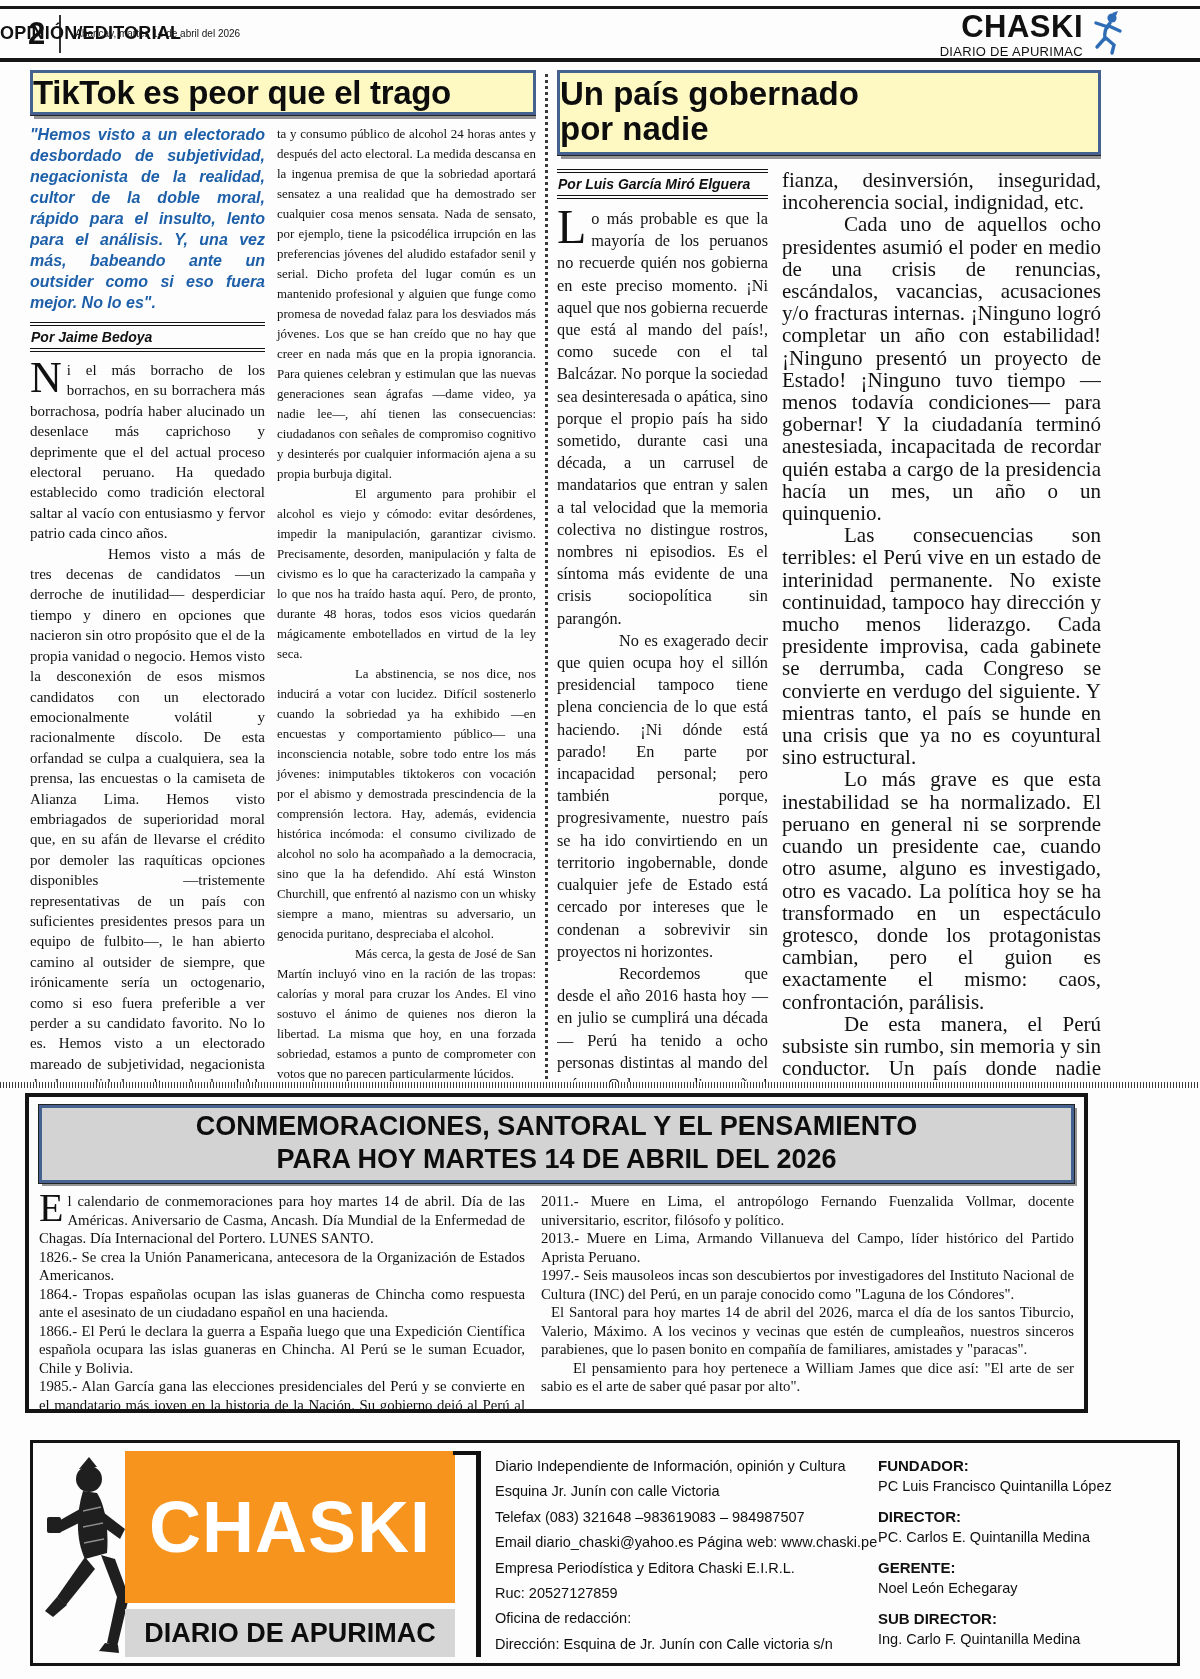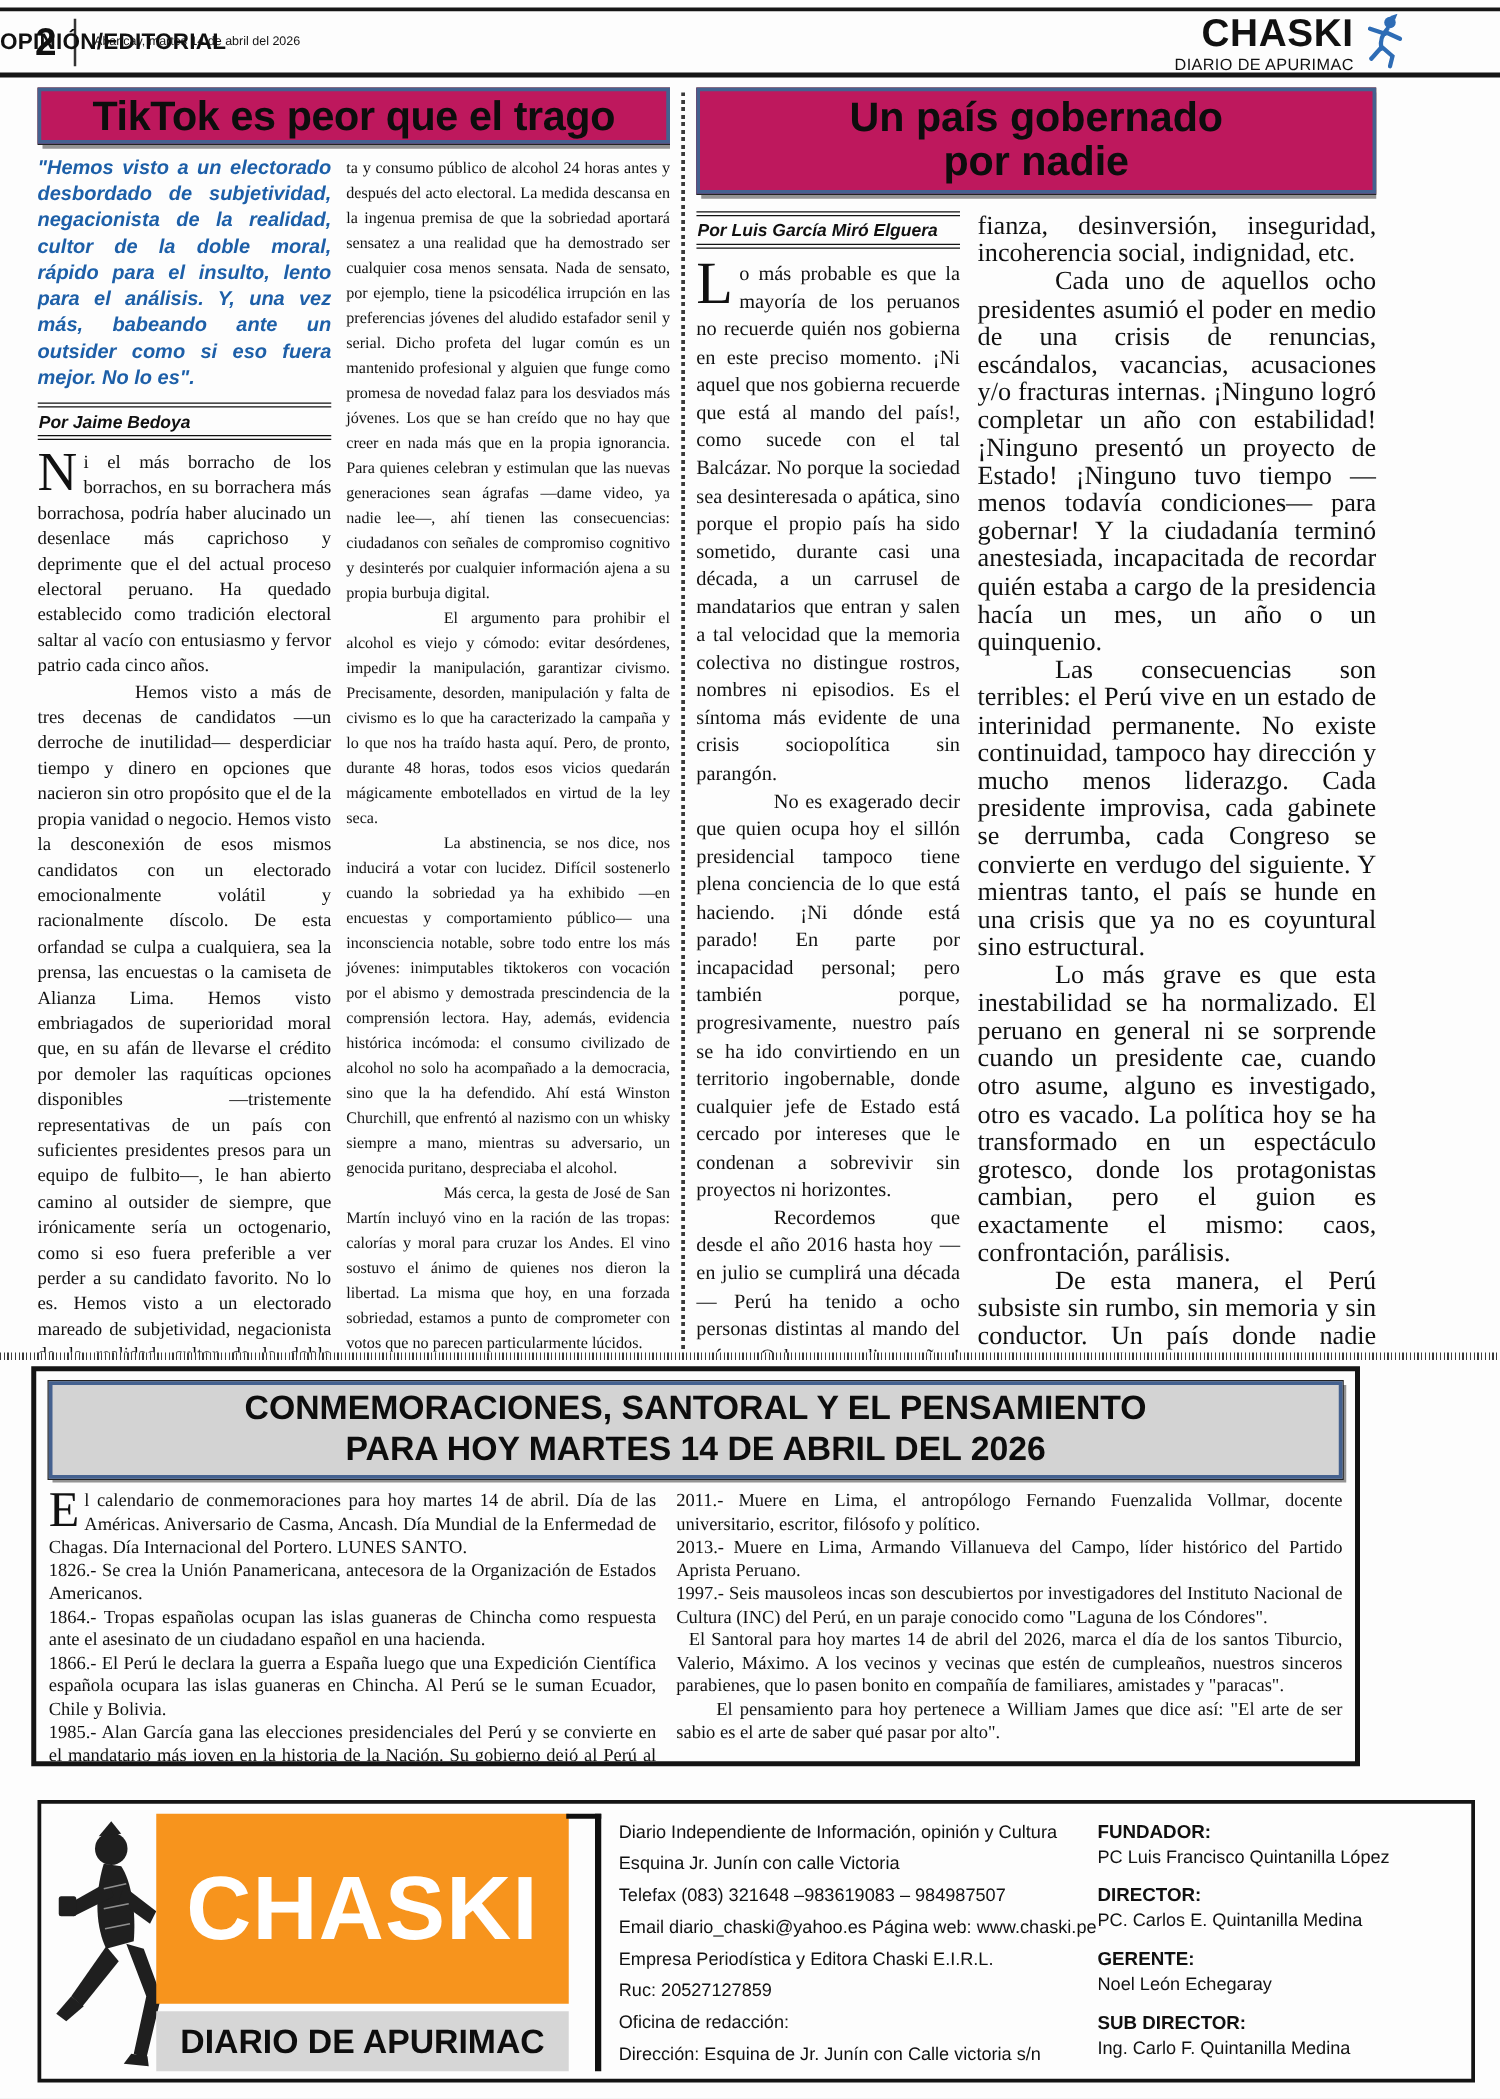--- a/index.html
+++ b/index.html
@@ -17,23 +17,23 @@
   .vsep { width:2px; height:38px; background:#333; margin:0 14px; }
   .date { font-size:10px; color:#151515; }
   .section-title { position:absolute; left:0; width:100%; text-align:left; font-size:18px; font-weight:700; letter-spacing:0.2px; }
   .brand-block { position:absolute; right:76px; top:2px; display:flex; align-items:flex-start; gap:7px; }
   .brand-text { text-align:right; }
   .brand-name { font-size:31px; font-weight:800; line-height:1.0; letter-spacing:0.5px; }
   .brand-sub { font-size:13px; margin-top:2px; letter-spacing:0.3px; }
   .chaski-icon { width:34px; height:46px; }
   
   .title-box {
-    background:#be185d; border:3px solid #44618f;
+    background:#fef9c3; border:3px solid #44618f;
     box-shadow:0 0 0 1px #222, 4px 4px 0 rgba(60,60,60,0.55);
-    text-align:center; font-family:"Liberation Sans", sans-serif;
+    font-family:"Liberation Sans", sans-serif;
     font-weight:700; color:#0d0d0d;
   }
   .byline {
     border-top:4px double #111; border-bottom:4px double #111;
     padding:3px 1px; font-family:"Liberation Sans", sans-serif;
     font-style:italic; font-weight:700; font-size:14px;
   }
   .dropcap { float:left; font-weight:400; padding-right:5px; }
   p.jp { text-align:justify; }
   

